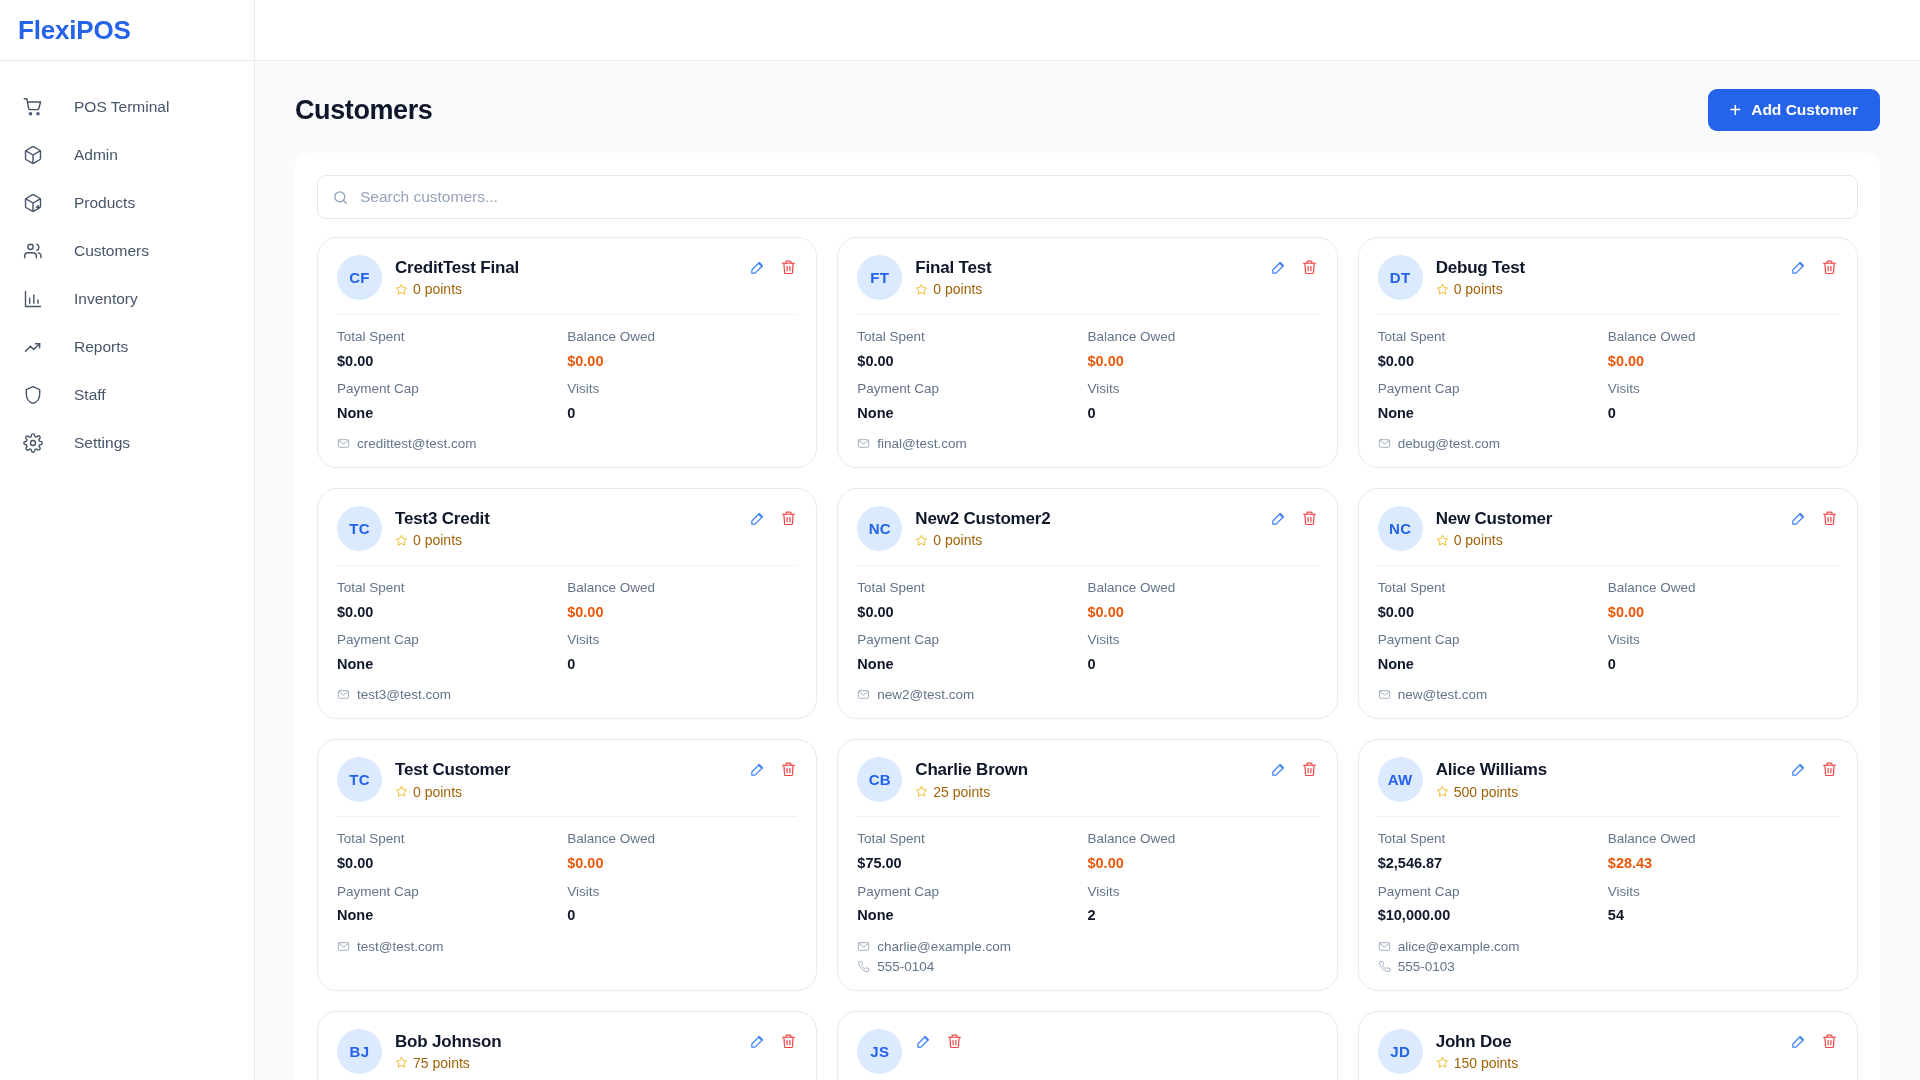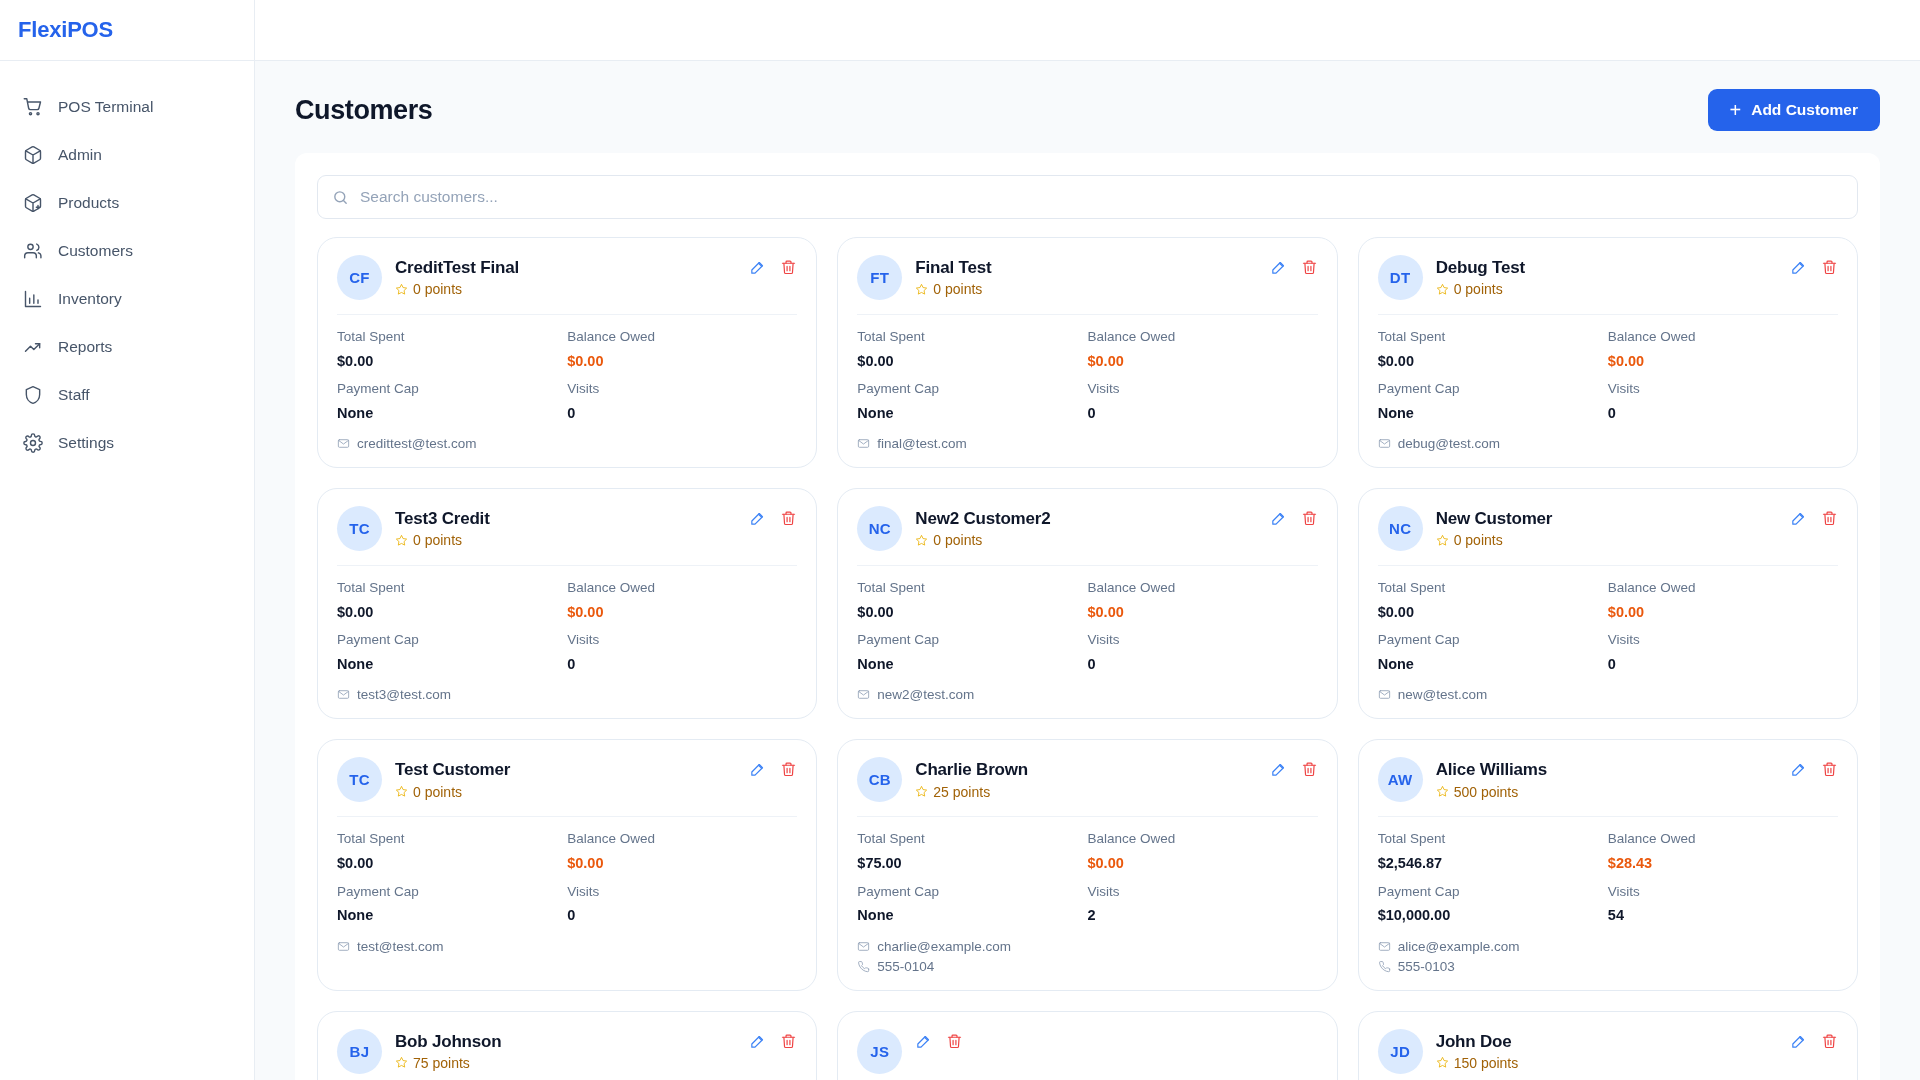--- a/index.html
+++ b/index.html
@@ -19,26 +19,26 @@
     border-right: 1px solid #e8edf3;
     display: flex; flex-direction: column;
   }
   .brand {
     height: 61px; min-height: 61px;
     display: flex; align-items: center;
     padding-left: 18px;
     border-bottom: 1px solid #e8edf3;
   }
   .brand-text {
-    font-size: 22px; font-weight: bold;
+    font-size: 26px; font-weight: bold;
     color: #2563eb; letter-spacing: -0.2px;
   }
   .nav { padding-top: 22px; display: flex; flex-direction: column; }
   .nav-item {
-    display: flex; align-items: center; gap: 15px;
+    display: flex; align-items: center; gap: 31px;
     height: 48px; padding-left: 22px;
     color: #475569; font-size: 15.5px;
     cursor: pointer;
   }
   .nav-item .ico { width: 21px; height: 21px; display: flex; align-items: center; justify-content: center; flex: 0 0 21px; }
   .nav-item .ico svg { width: 20px; height: 20px; stroke: #475569; stroke-width: 1.7; fill: none; stroke-linecap: round; stroke-linejoin: round; }
 
   
   .main { flex: 1; height: 1080px; display: flex; flex-direction: column; background: #f8fafc; overflow: hidden; }
   .topbar { height: 61px; min-height: 61px; border-bottom: 1px solid #e8edf3; background: #ffffff; }

